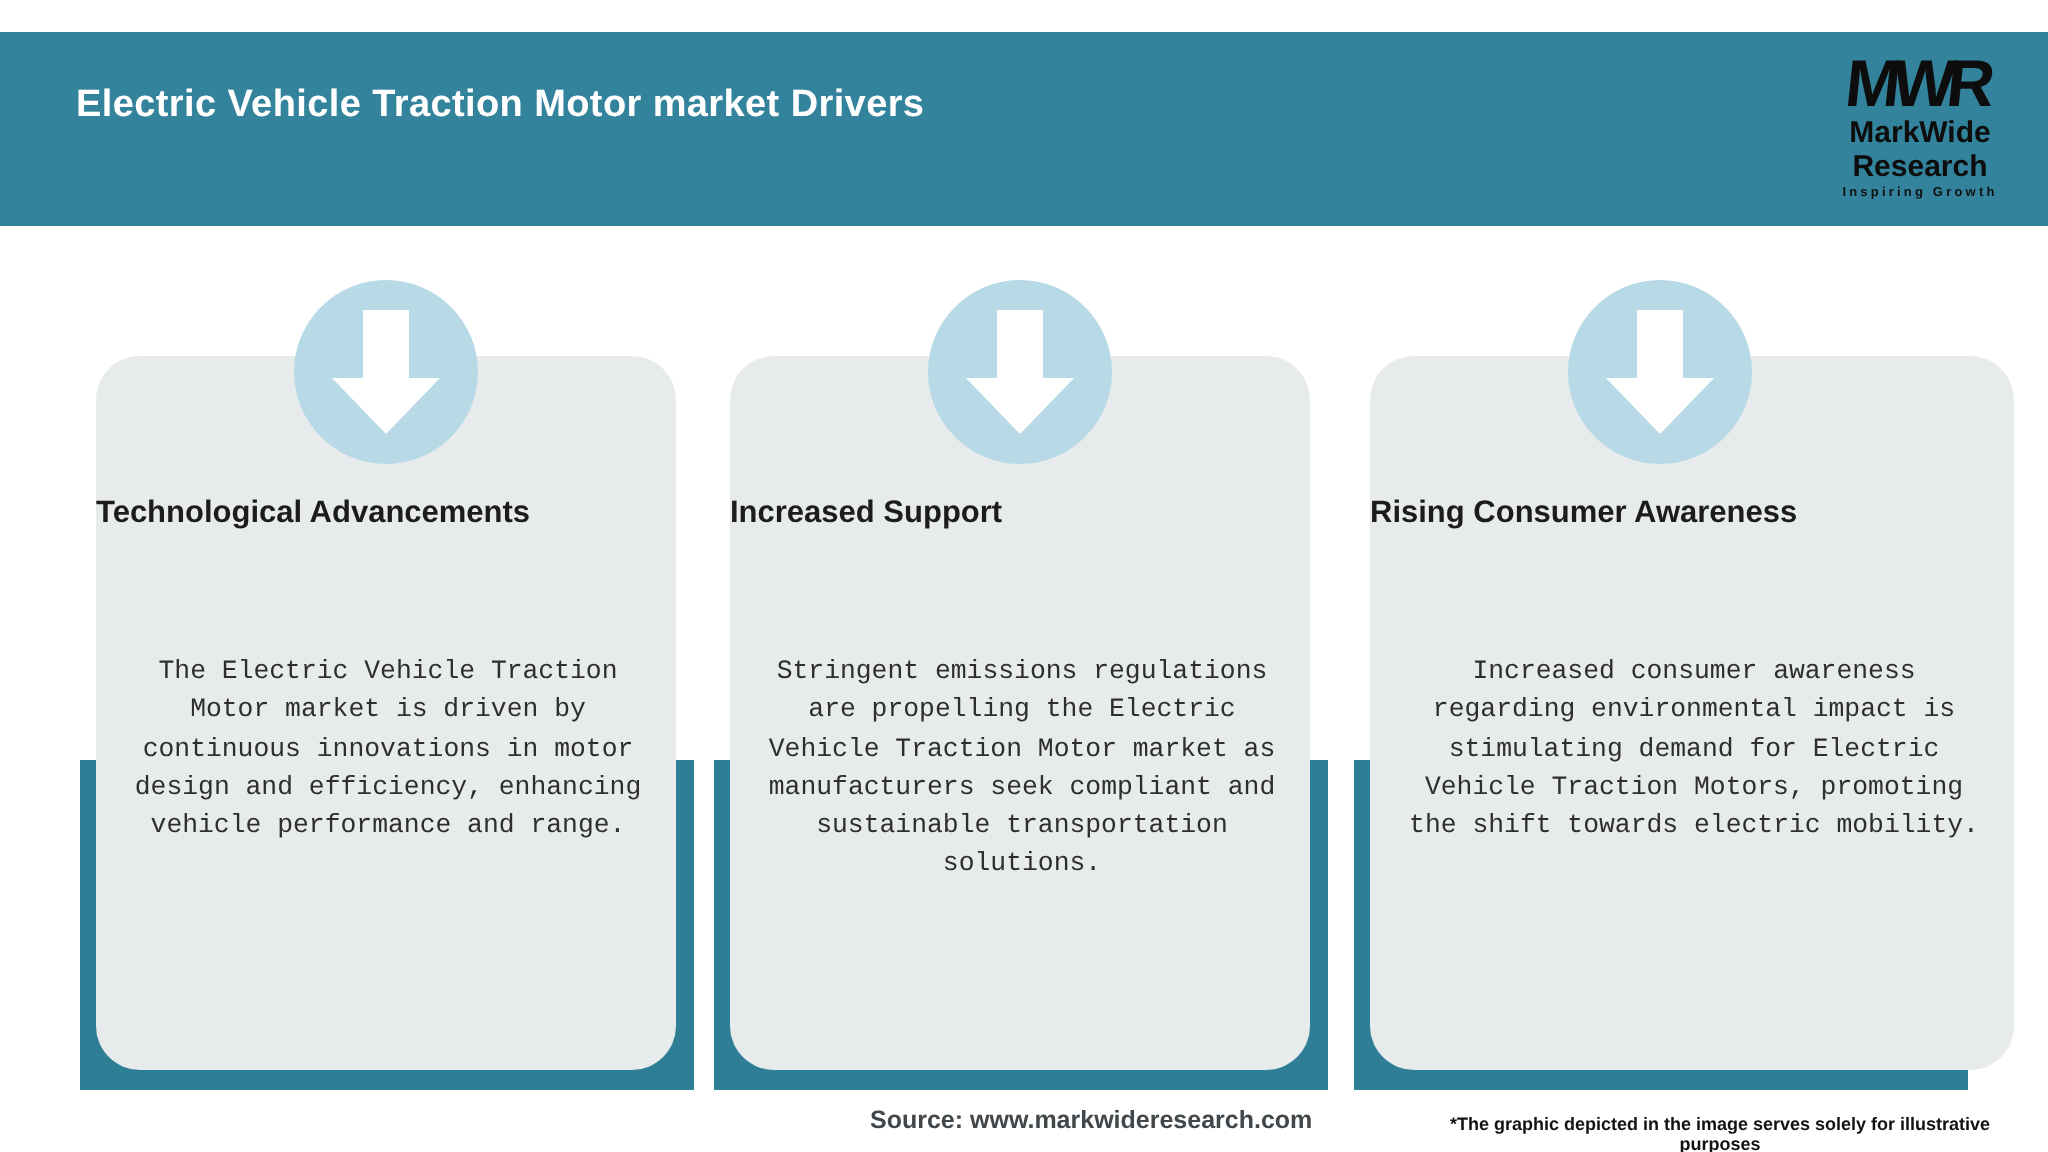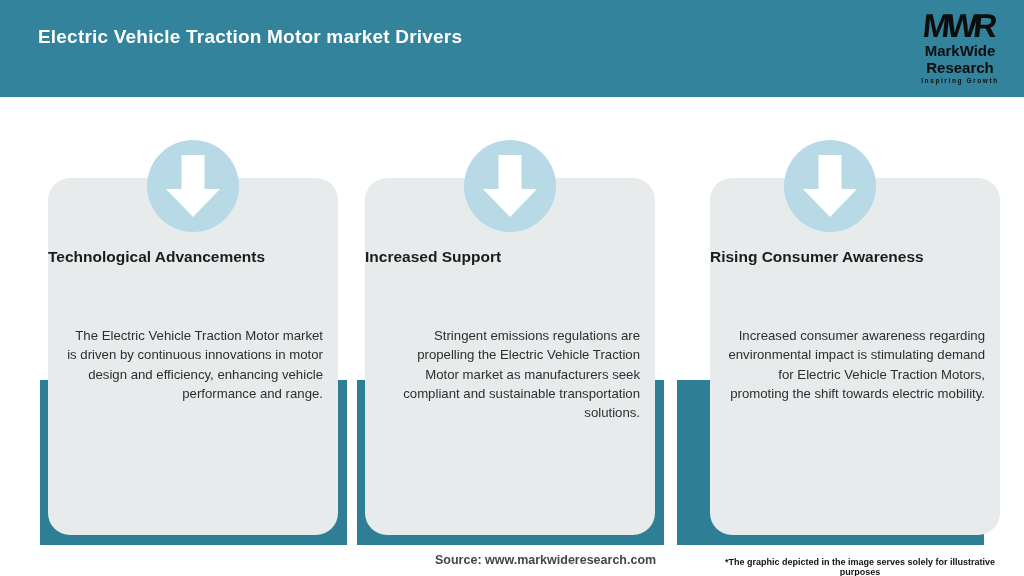--- a/index.html
+++ b/index.html
@@ -2,21 +2,21 @@
 <html style="--header-teal: #32839b; --ribbon-teal: #2e7e96; --card-gray: #e8ebec; --circle-blue: #b7dae6; --title-text: #ffffff; --card-title-text: #1c1c1c; --body-text: #2e2e2e; --source-text: #41474b;"><head>
 <meta charset="utf-8">
 <style>
   html,body{margin:0;padding:0;background:#ffffff;}
   .stage{
     position:relative;width:1024px;height:576px;background:#ffffff;overflow:hidden;
     font-family:"Liberation Sans","DejaVu Sans",sans-serif;
   }
   
   .header{
-    position:absolute;left:0;top:0;width:1024px;height:97px;
+    position:absolute;left:0;top:16px;width:1024px;height:97px;
     background:var(--header-teal,#32839b);
   }
   .header-title{
     position:absolute;left:38px;top:26px;
     font-size:19px;font-weight:700;color:var(--title-text,#ffffff);
     letter-spacing:.2px;
   }
   .logo{
     position:absolute;right:12px;top:8px;width:104px;text-align:center;color:#0d0d0d;
   }
@@ -27,29 +27,30 @@
   .ribbon{
     position:absolute;top:380px;height:165px;width:307px;
     background:var(--ribbon-teal,#2e7e96);
   }
   .ribbon.g1{left:40px;} .ribbon.g2{left:357px;} .ribbon.g3{left:677px;}
   
   .card{
     position:absolute;top:178px;width:290px;height:357px;border-radius:22px;
     background:var(--card-gray,#e8ebec);
   }
-  .card.g1{left:48px;} .card.g2{left:365px;} .card.g3{left:710px;}
+  .card.g1{left:48px;} .card.g2{left:365px;} .card.g3{left:685px;padding-left:32px;}
   .card-title{
     position:absolute;left:0;right:0;top:70px;text-align:left;
     font-size:15.5px;font-weight:700;color:var(--card-title-text,#1c1c1c);
   }
   .card-body{
     position:absolute;left:17px;right:15px;top:148px;
     font-size:13.2px;line-height:19.3px;color:var(--body-text,#2e2e2e);
-    text-align:right;
+    text-align:center;
+    font-family:Liberation Mono, monospace;
   }
   
   .circle{
     position:absolute;top:140px;width:92px;height:92px;border-radius:50%;
     background:var(--circle-blue,#b7dae6);
   }
   .circle.g1{left:147px;} .circle.g2{left:464px;} .circle.g3{left:784px;}
   .circle svg{display:block;width:92px;height:92px;}
   
   .source{

